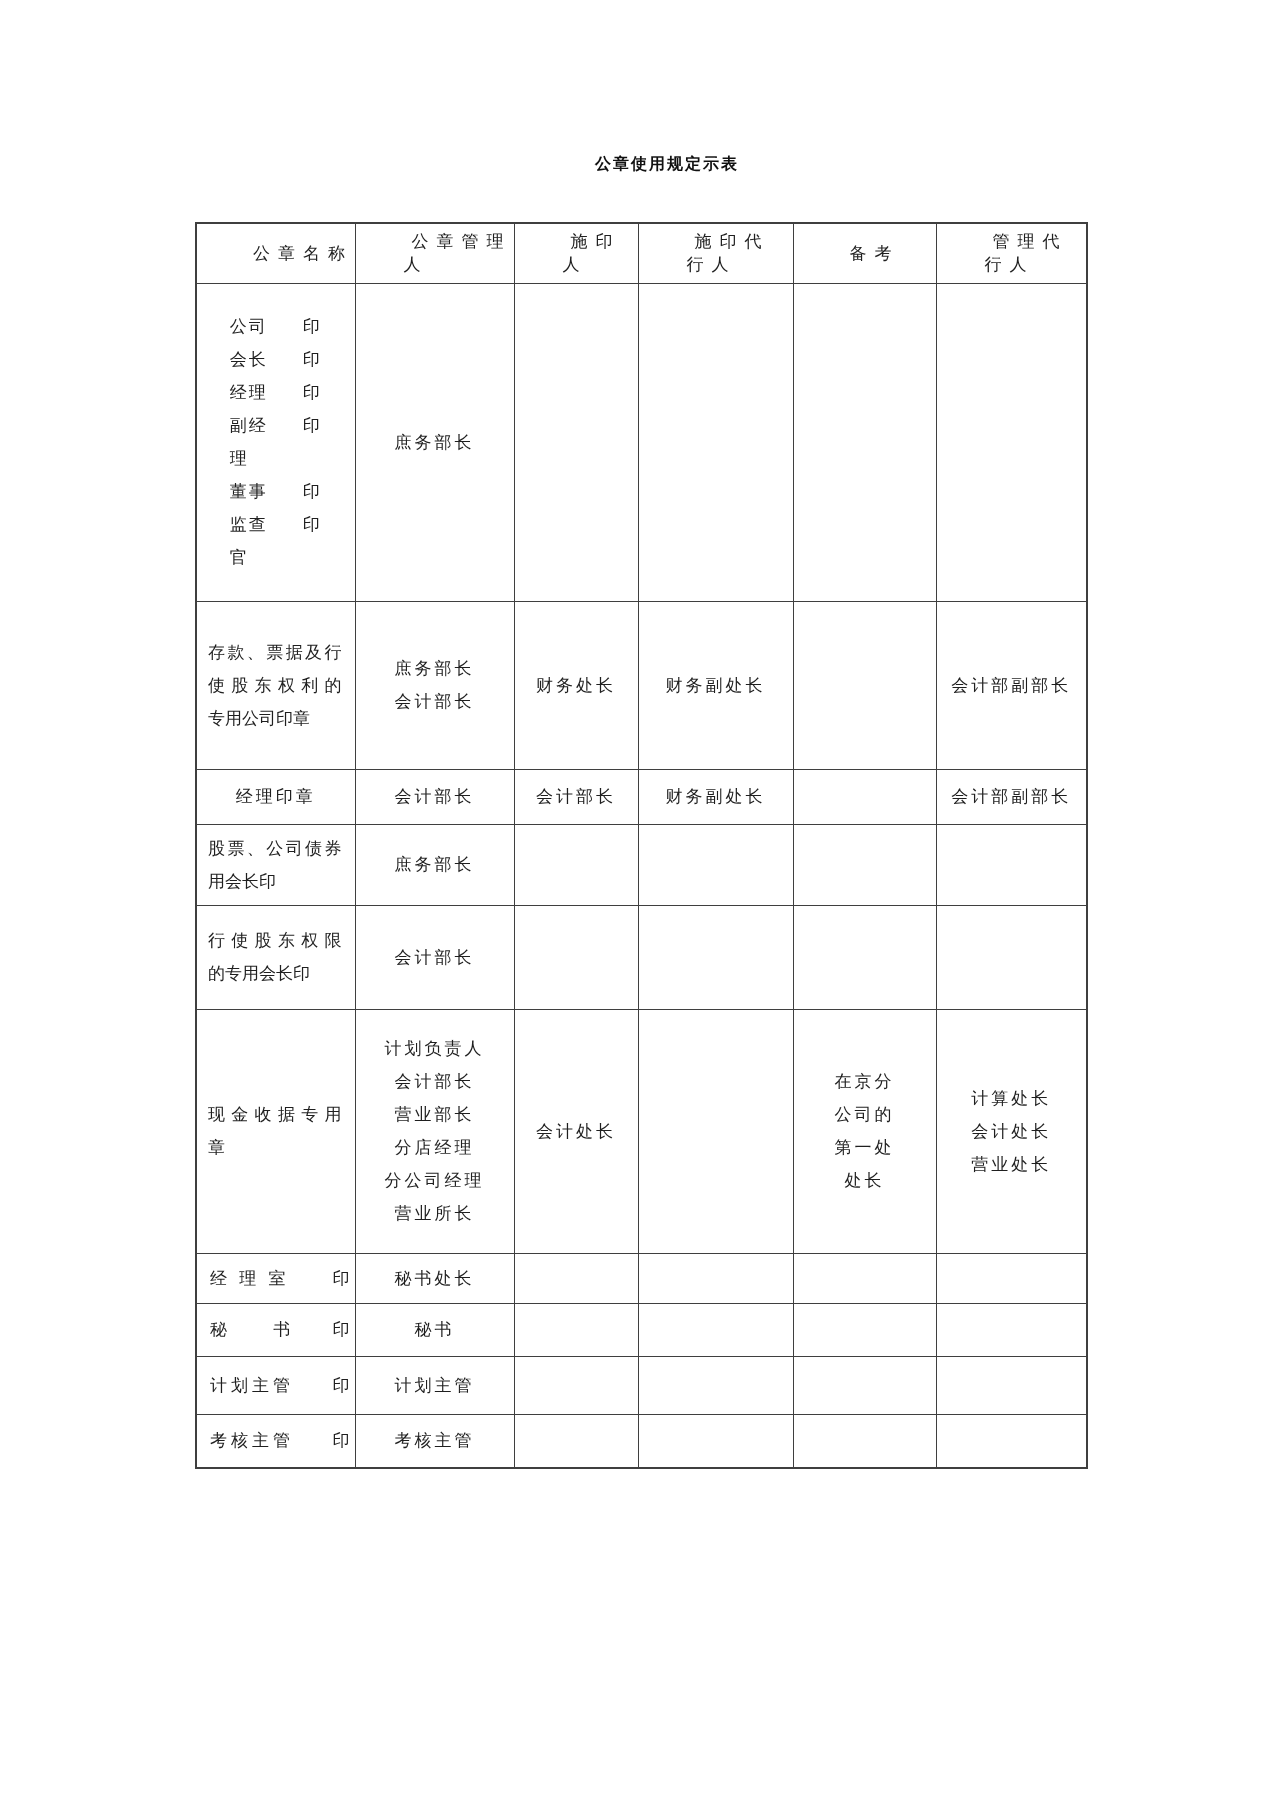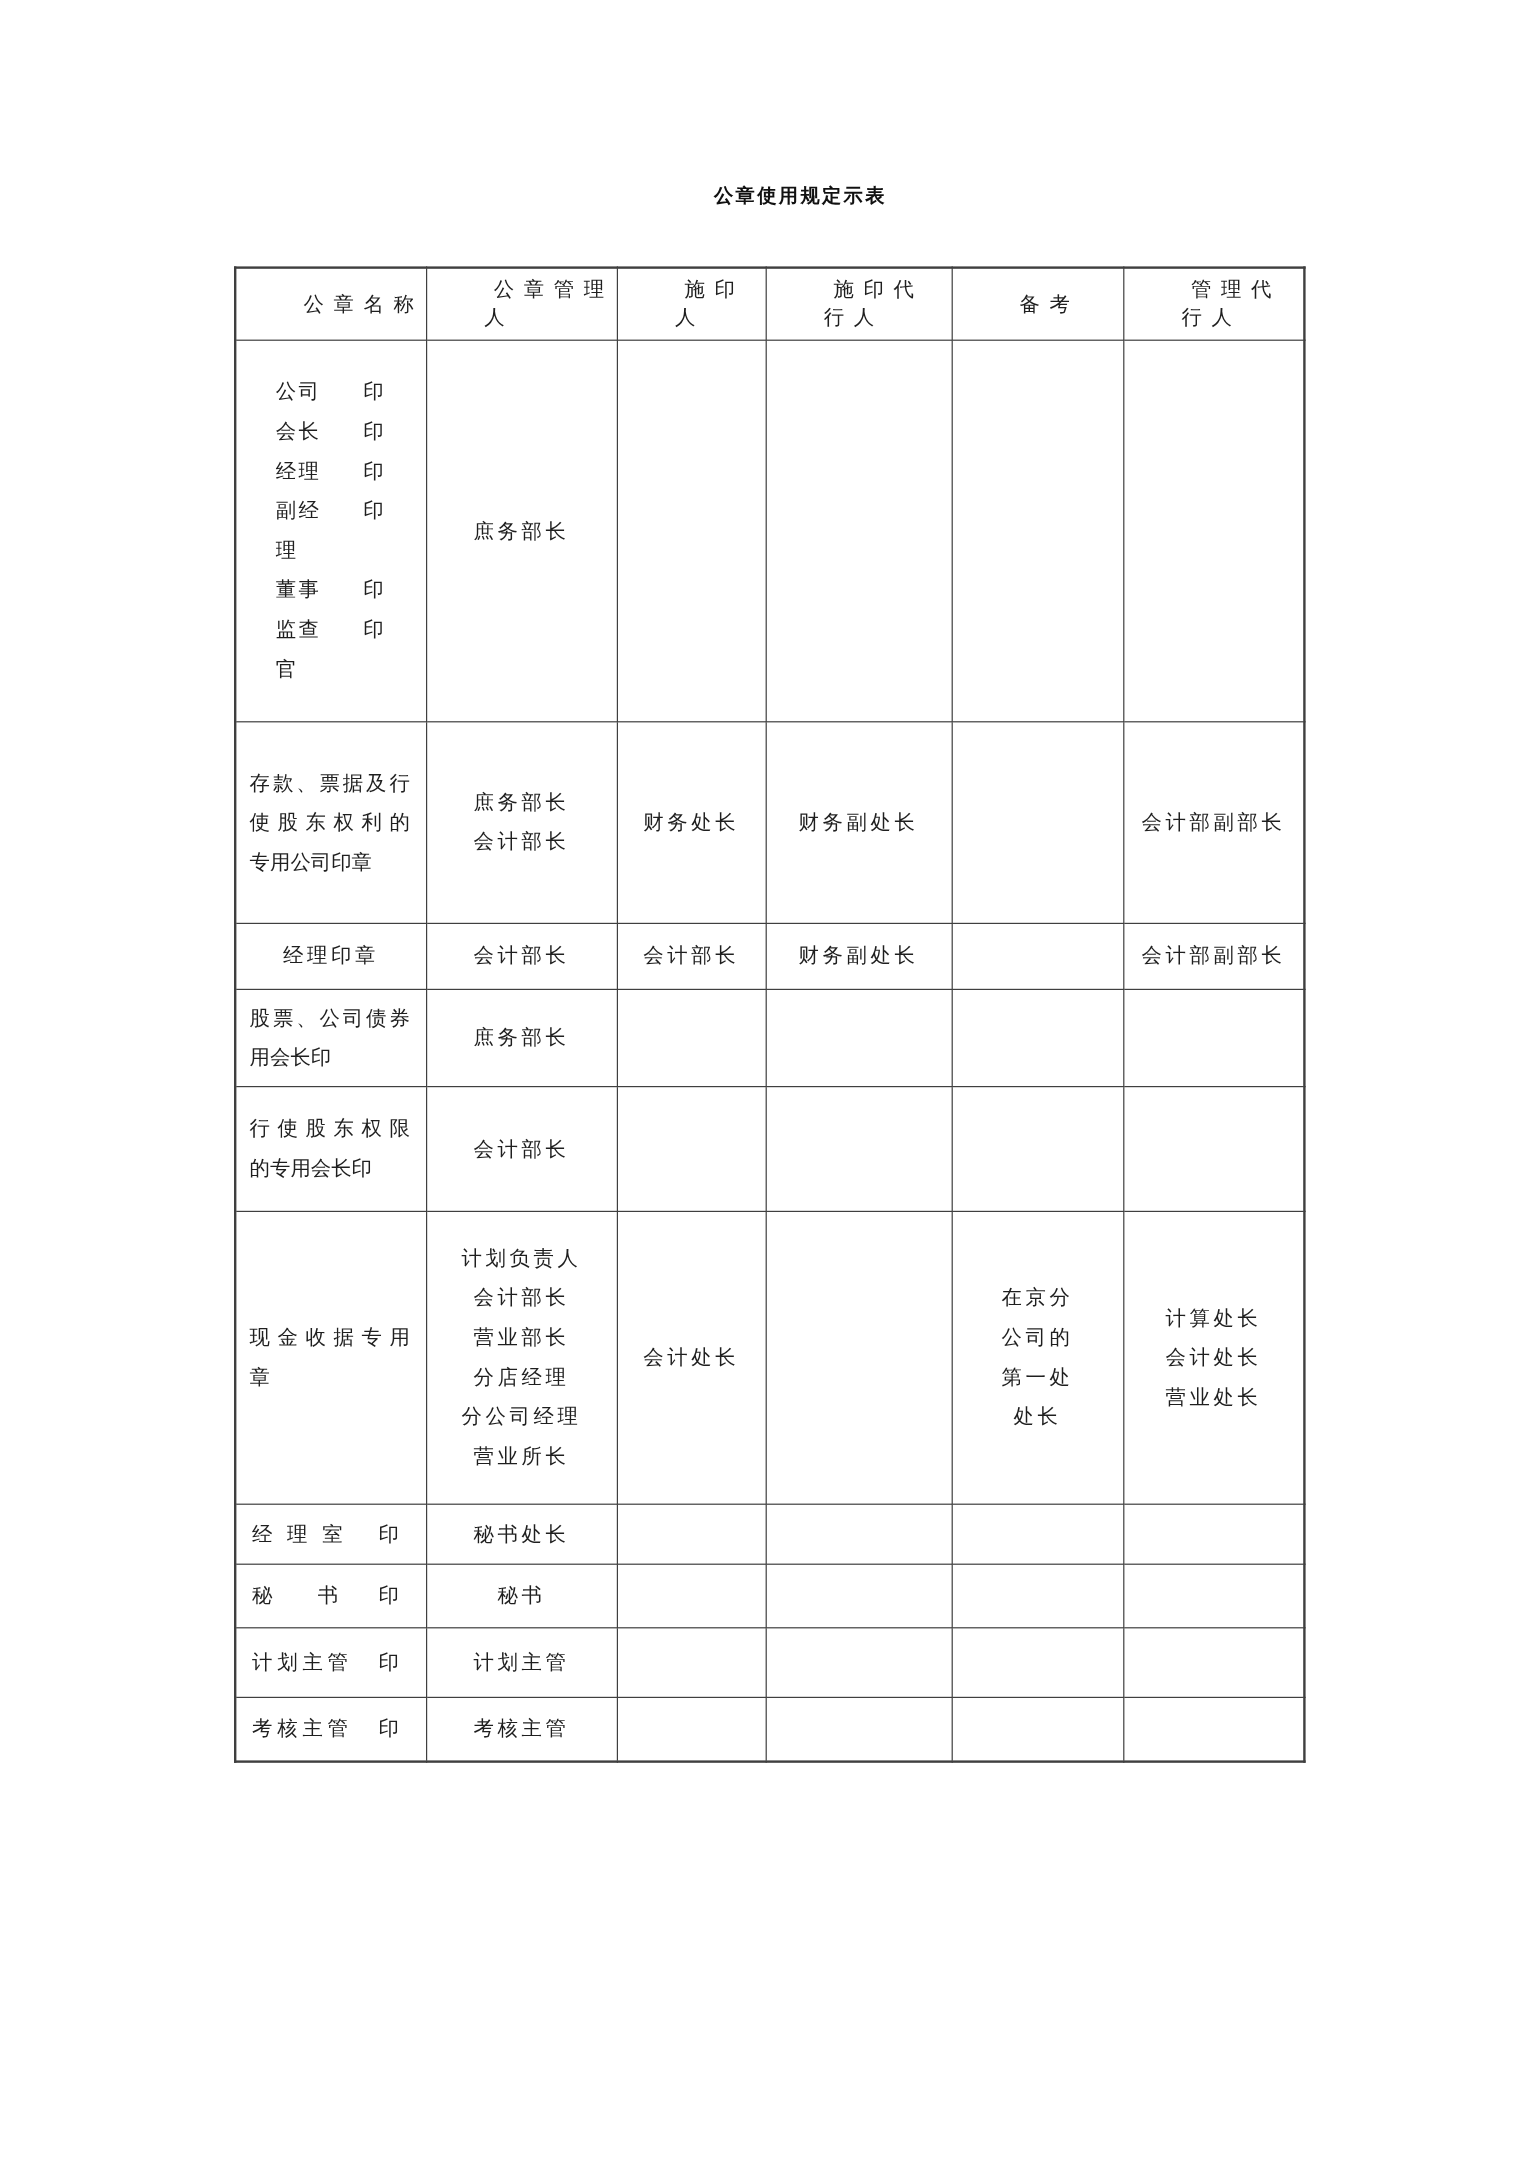--- a/index.html
+++ b/index.html
@@ -68,21 +68,21 @@
     width: 92px;
     margin: 0 auto;
     line-height: 33px;
     letter-spacing: 2px;
   }
   .sealline { display: flex; justify-content: space-between; gap: 19px; }
   .sealrow {
     display: flex;
     justify-content: space-between;
     align-items: center;
-    padding: 0 22px 0 13px;
+    padding: 0 5px 0 13px;
     letter-spacing: 0;
   }
   .sealrow .sr-name { letter-spacing: 4px; }
 </style>
 </head>
 <body>
 
 <div class="page">
   <div class="doc-title">公章使用规定示表</div>
   <table class="seal-table">

